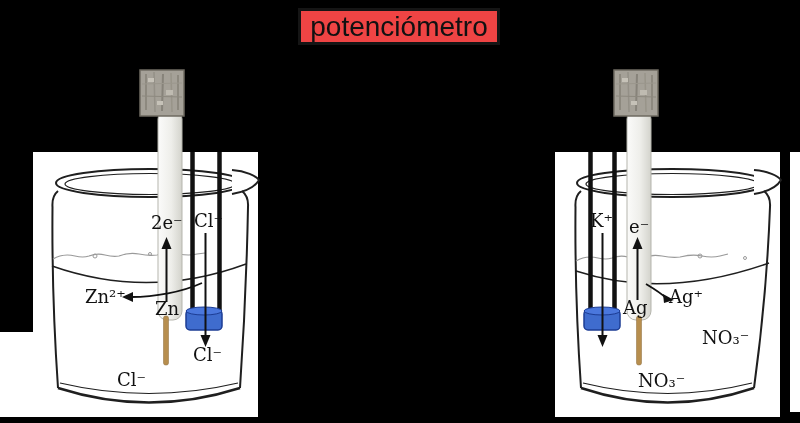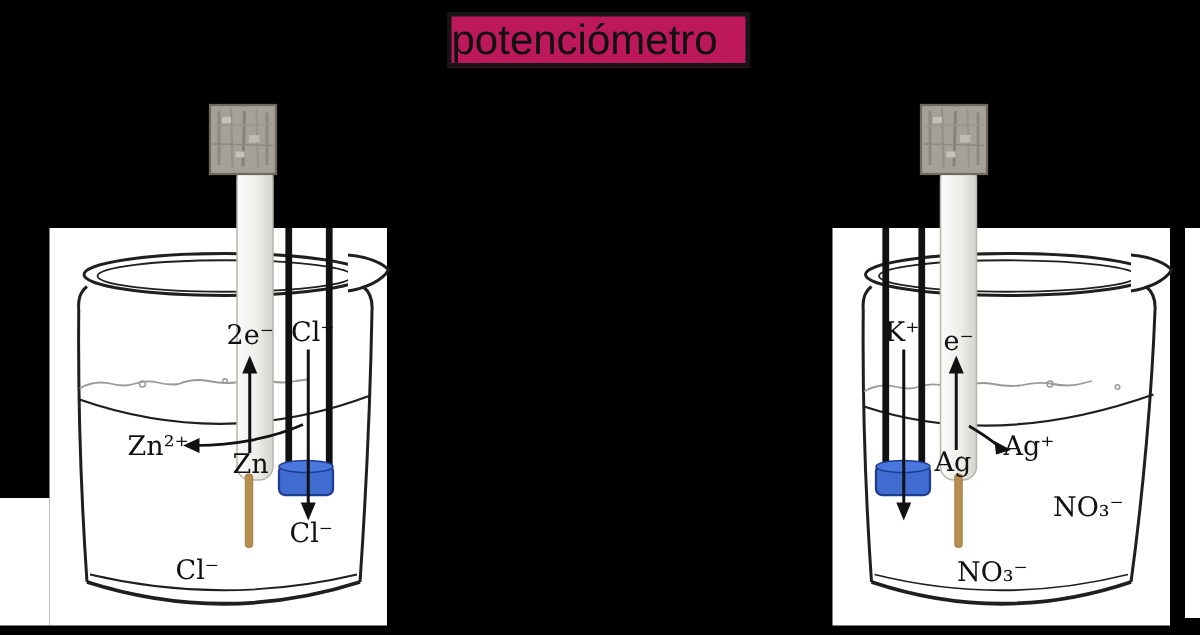--- a/index.html
+++ b/index.html
@@ -7,22 +7,22 @@
     position:relative;width:800px;height:423px;background:#000;
     overflow:hidden;font-family:"Liberation Sans",sans-serif;
   }
   .panel{position:absolute;background:#ffffff;}
   #panel-left{left:33px;top:152px;width:225px;height:265px;}
   #panel-right{left:555px;top:152px;width:225px;height:265px;}
   #strip-left{left:0;top:332px;width:33px;height:85px;}
   #strip-right{left:790px;top:152px;width:10px;height:260px;}
   .title-box{
     position:absolute;left:298px;top:8px;width:202px;height:37px;
-    background:#be185d;border:3px solid #151515;box-sizing:border-box;
-    display:flex;align-items:center;
+    background:#ef4444;border:3px solid #151515;box-sizing:border-box;
+    display:flex;align-items:center;justify-content:center;
   }
   .title-box span{font-size:28px;color:#111;line-height:1;white-space:nowrap;}
   svg.overlay{position:absolute;left:0;top:0;}
   .chem{font-family:"DejaVu Serif",serif;font-size:18px;fill:#111;}
   .ink{stroke:#1f1f1f;fill:none;}
 </style>
 </head>
 <body>
 
 <div class="stage">

